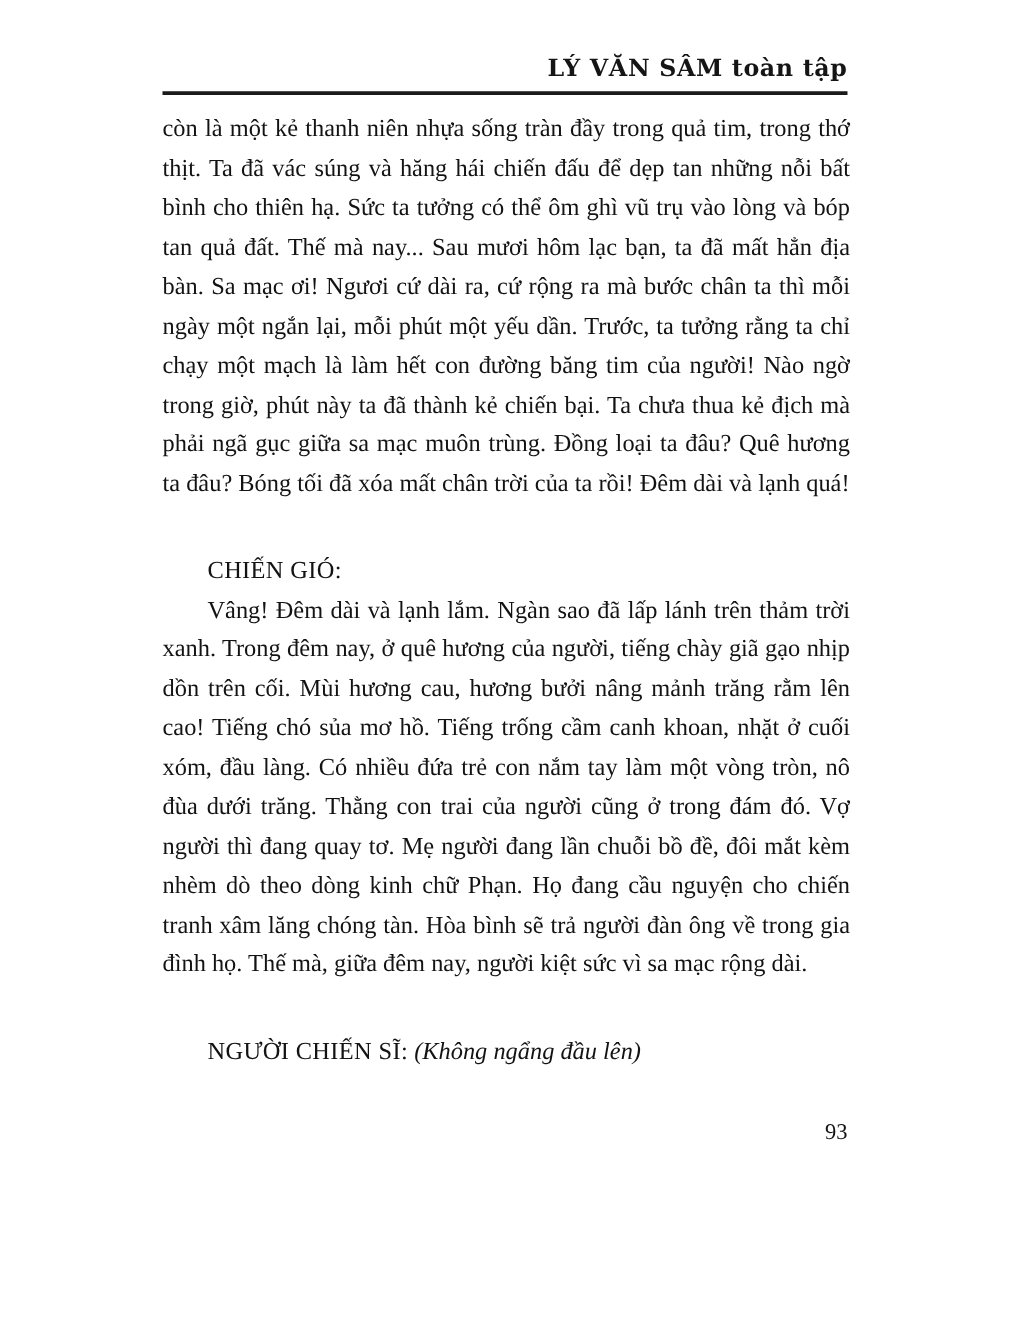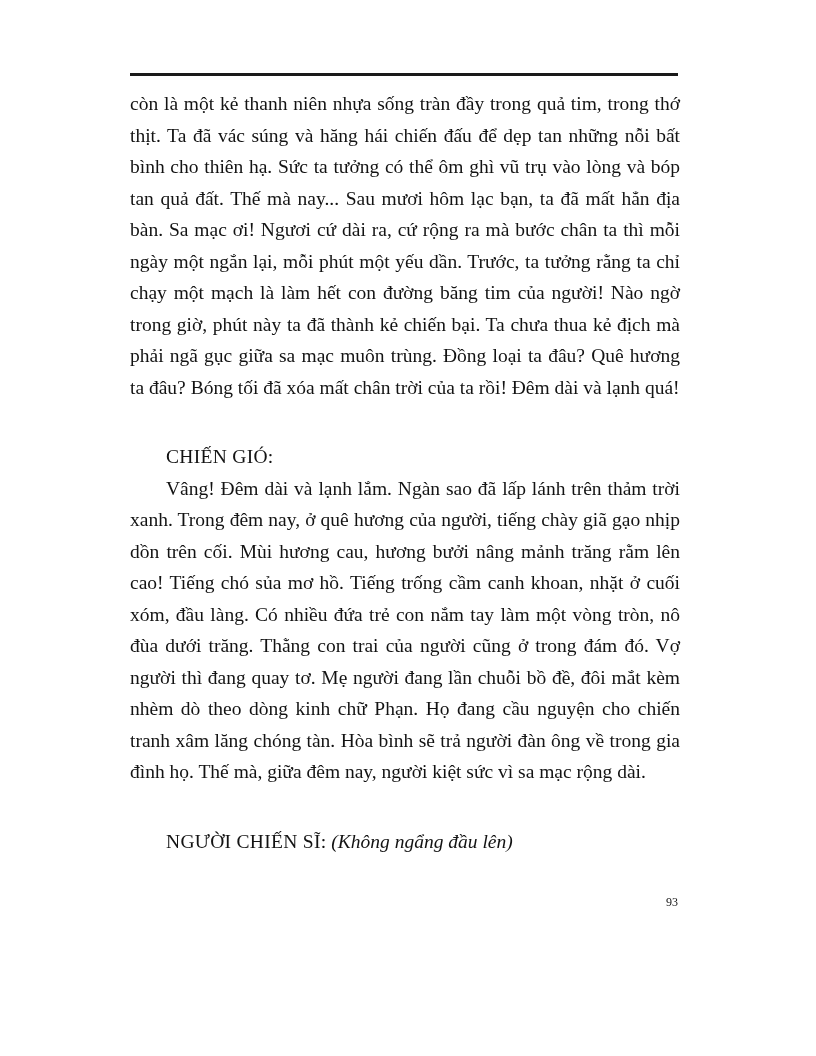--- a/index.html
+++ b/index.html
@@ -77,30 +77,33 @@
   .stage-dir {
     font-style: italic;
   }
   .gap {
     height: 18px;
   }
   .page-number {
     position: absolute;
     right: 138px;
     top: 895px;
-    font-size: 12px;
+    font-size: 18px;
     color: #131313;
     font-family: "Liberation Serif", serif;
   }
 </style>
 </head>
 <body>
 
 <div class="page">
 
+  <div class="header">
+    <span class="header-title">LÝ VĂN SÂM toàn tập</span>
+  </div>
   <div class="header-rule"></div>
 
   <div class="content">
 
     <p class="body-para">còn là một kẻ thanh niên nhựa sống tràn đầy trong quả tim, trong thớ thịt. Ta đã vác súng và hăng hái chiến đấu để dẹp tan những nỗi bất bình cho thiên hạ. Sức ta tưởng có thể ôm ghì vũ trụ vào lòng và bóp tan quả đất. Thế mà nay... Sau mươi hôm lạc bạn, ta đã mất hẳn địa bàn. Sa mạc ơi! Ngươi cứ dài ra, cứ rộng ra mà bước chân ta thì mỗi ngày một ngắn lại, mỗi phút một yếu dần. Trước, ta tưởng rằng ta chỉ chạy một mạch là làm hết con đường băng tim của người! Nào ngờ trong giờ, phút này ta đã thành kẻ chiến bại. Ta chưa thua kẻ địch mà phải ngã gục giữa sa mạc muôn trùng. Đồng loại ta đâu? Quê hương ta đâu? Bóng tối đã xóa mất chân trời của ta rồi! Đêm dài và lạnh quá!</p>
 
     <div class="gap"></div>
 
     <p class="speaker">
       <span class="speaker-name">CHIẾN GIÓ:</span>

